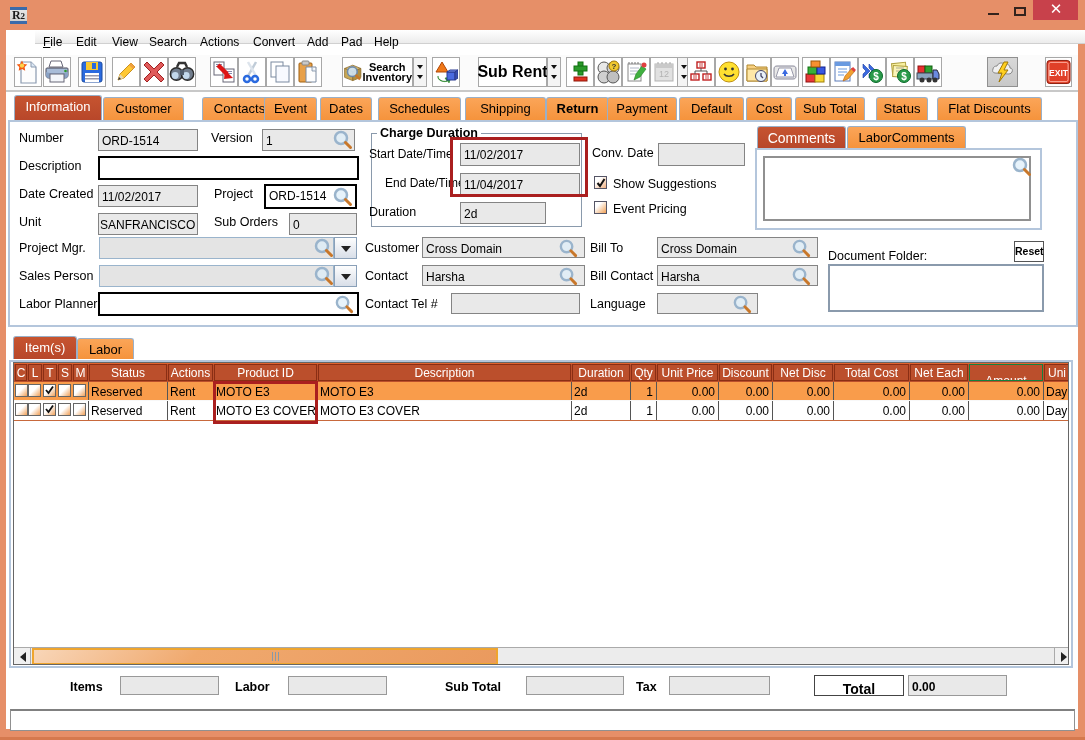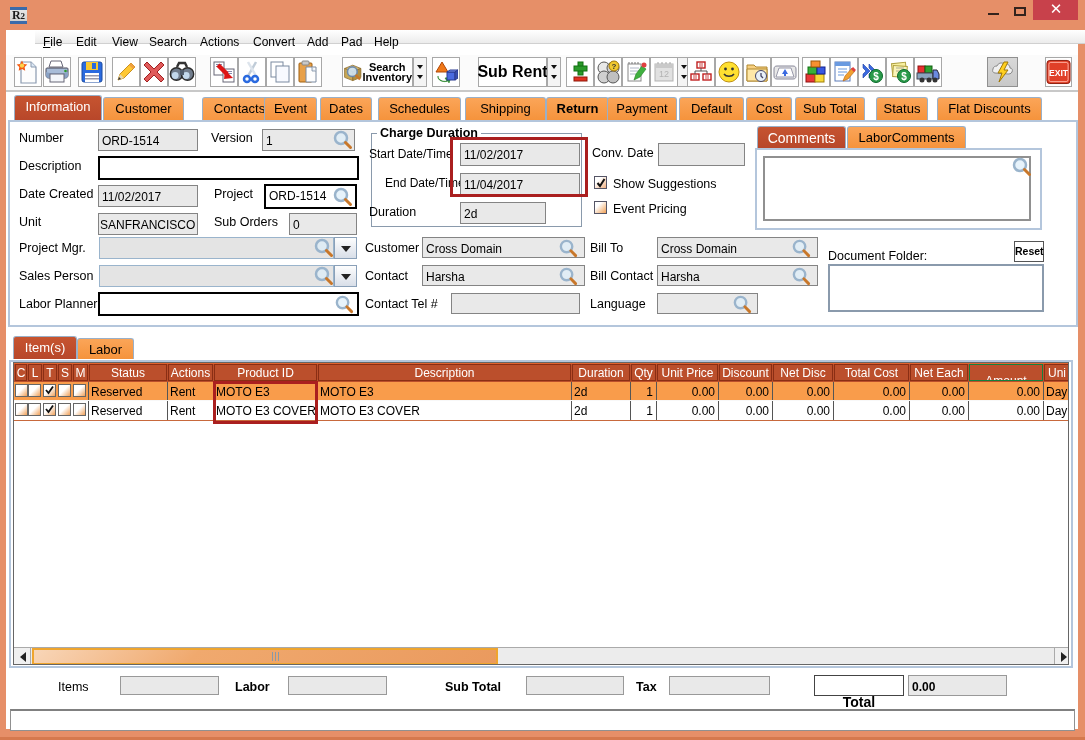--- a/index.html
+++ b/index.html
@@ -508,28 +508,28 @@
           <div class="abs" style="left:258px;top:4px;width:7px;height:9px;border-left:1px solid #8899aa;border-right:1px solid #8899aa;background:linear-gradient(90deg,transparent 2px,#8899aa 2px,#8899aa 3px,transparent 3px);"></div>
           <div class="abs" style="left:1040px;top:0;width:16px;height:18px;background:#f0f0f0;border-left:1px solid #aaa;">
               <div style="width:0;height:0;border:5px solid transparent;border-left:6px solid #222;margin:4px 0 0 6px;"></div>
             </div>
         </div>
       </div>
       <div class="abs" style="left:202px;top:19px;width:105px;height:43px;border:3px solid #aa1f1f;"></div>
     </div>
 
     <div id="summary" class="abs" style="left:0;top:640px;width:1072px;height:38px;background:#fff;">
-      <div class="lbl" style="left:52px;top:10px;font-weight:normal;">Items</div>
+      <div class="lbl" style="left:64px;top:10px;font-weight:bold;">Items</div>
       <div class="fld" style="left:114px;top:6px;width:99px;height:19px;border-color:#999;"></div>
       <div class="lbl" style="left:229px;top:10px;font-weight:bold;">Labor</div>
       <div class="fld" style="left:282px;top:6px;width:99px;height:19px;border-color:#999;"></div>
       <div class="lbl" style="left:439px;top:10px;font-weight:bold;">Sub Total</div>
       <div class="fld" style="left:520px;top:6px;width:98px;height:19px;border-color:#999;"></div>
       <div class="lbl" style="left:630px;top:10px;font-weight:bold;">Tax</div>
       <div class="fld" style="left:663px;top:6px;width:101px;height:19px;border-color:#999;"></div>
-      <div class="abs" style="left:808px;top:5px;width:90px;height:21px;background:#fff;border:1px solid #444;font-size:14px;font-weight:bold;text-align:center;padding-top:18px;">Total</div>
+      <div class="abs" style="left:808px;top:5px;width:90px;height:21px;background:#fff;border:1px solid #444;font-size:14px;font-weight:bold;text-align:center;padding-top:5px;">Total</div>
       <div class="fld" style="left:902px;top:5px;width:99px;height:21px;border-color:#999;font-weight:bold;">0.00</div>
     </div>
 
     <div class="abs" style="left:4px;top:679px;width:1065px;height:22px;background:#fff;border:1px solid #909090;border-top:2px solid #808080;"></div>
   </div>
 </div>
 <div class="abs" style="left:0;top:737px;width:1085px;height:3px;background:#d5794e;"></div>
 
 </body></html>

